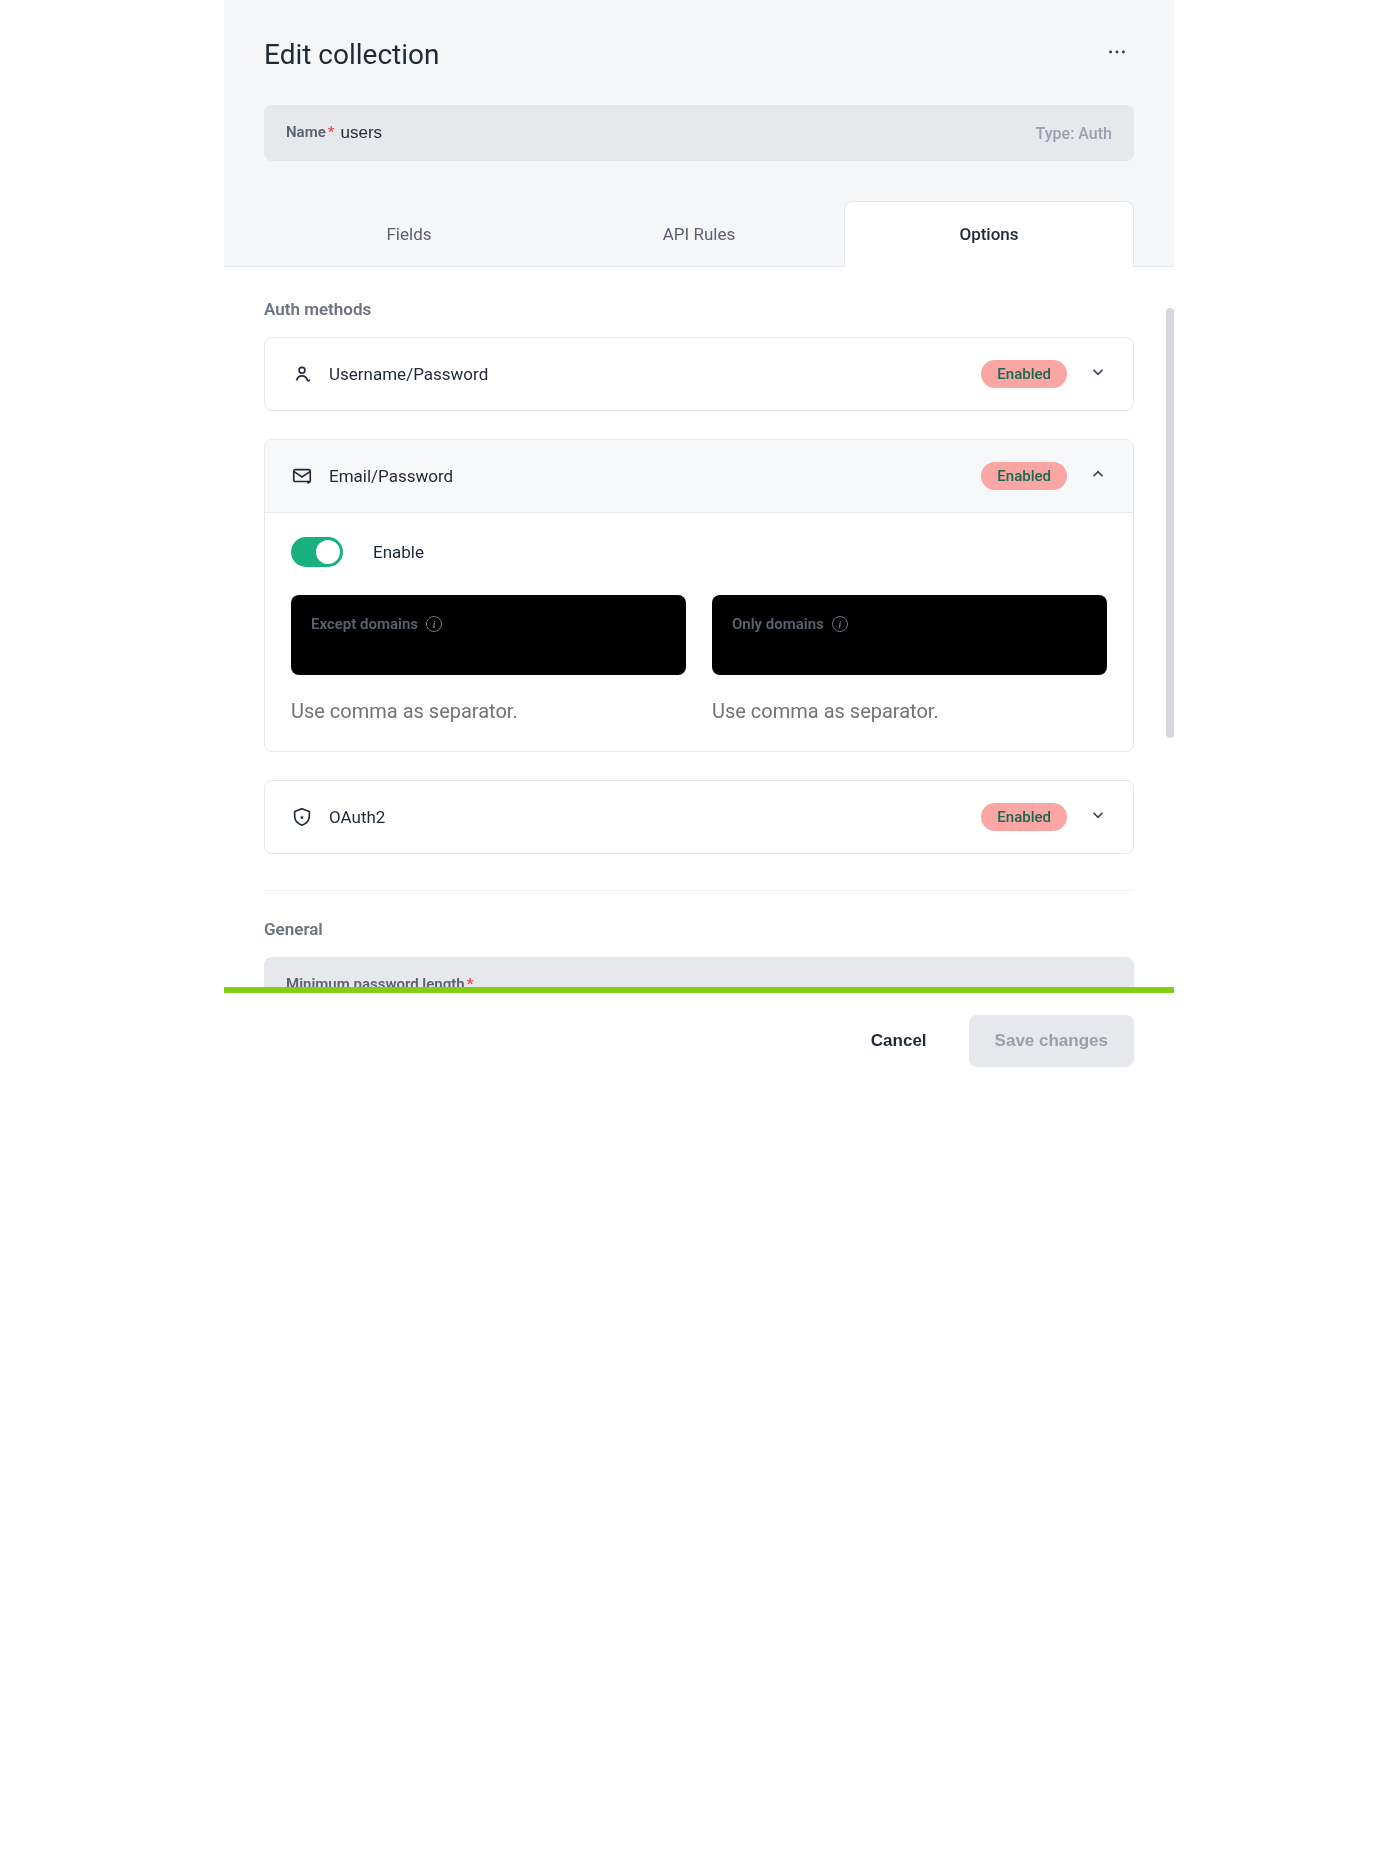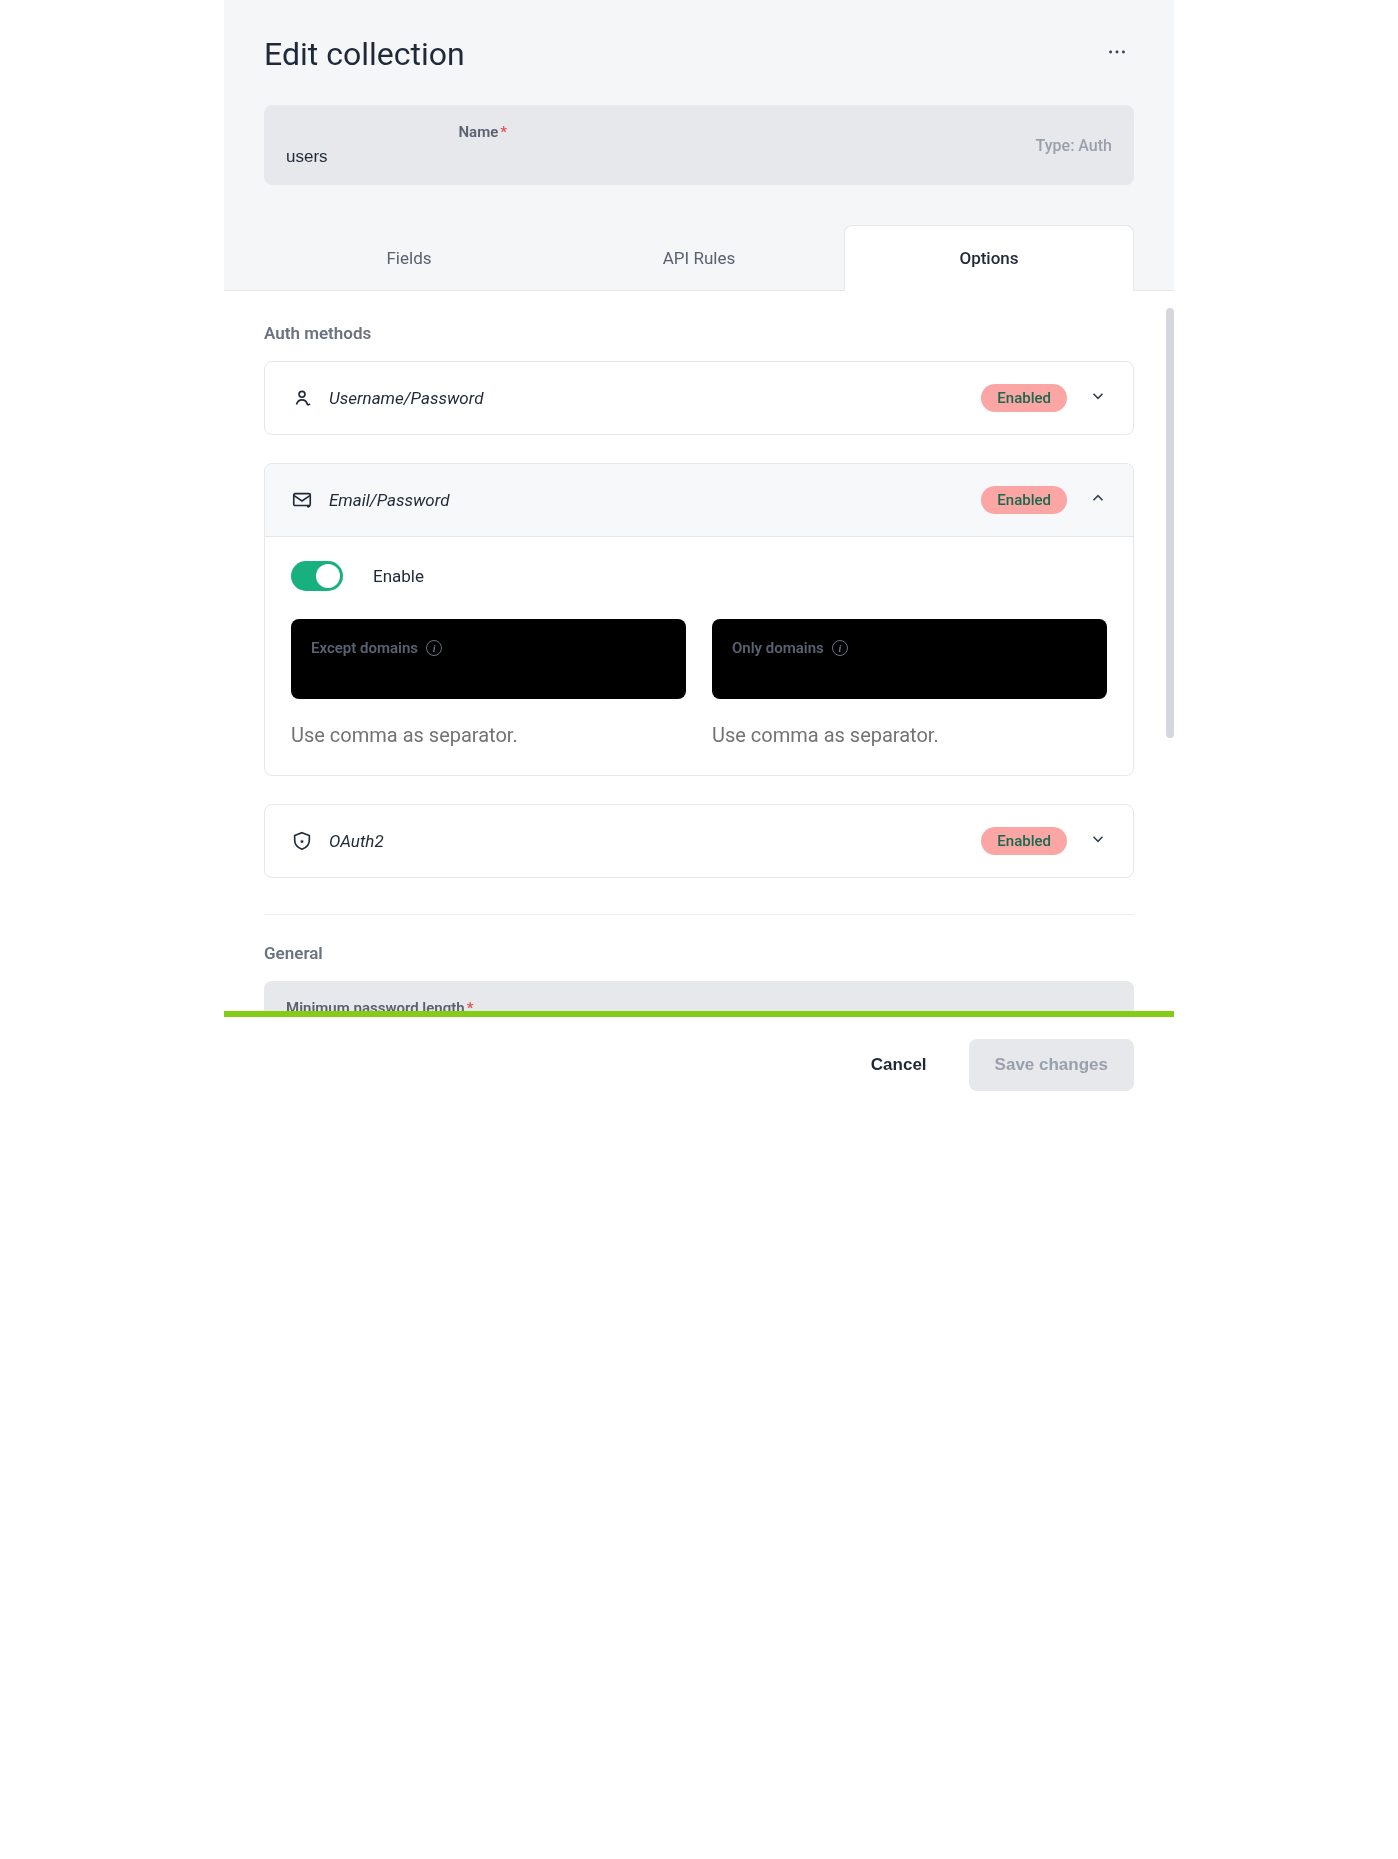--- a/index.html
+++ b/index.html
@@ -20,40 +20,40 @@
     background: #f5f6f8;
     padding: 35px 40px 0 40px;
   }
   .title-row {
     display: flex;
     justify-content: space-between;
     align-items: center;
     margin-bottom: 32px;
   }
   .page-title {
-    font-size: 32px;
+    font-size: 28px;
     font-weight: 400;
     color: #1f2937;
   }
   .more-icon {
     cursor: pointer;
     padding: 6px;
     border-radius: 6px;
     color: #374151;
   }
   .name-field {
     background: #e6e8ec;
     border-radius: 8px;
     padding: 18px 22px 18px 22px;
     display: flex;
     align-items: center;
     justify-content: space-between;
     margin-bottom: 40px;
   }
-  .name-field-left { display: flex; flex-direction: column; gap: 6px; align-items: flex-end; }
+  .name-field-left { display: flex; flex-direction: row; gap: 6px; }
   .name-label {
     font-size: 15px;
     font-weight: 600;
     color: #5a6170;
   }
   .name-label .req { color: #e25353; margin-left: 2px; }
   .name-value {
     font-size: 17px;
     color: #1f2937;
     border: none;
@@ -119,21 +119,20 @@
   .method-card.expanded .method-header {
     background: #f7f8fa;
     border-bottom: 1px solid #e5e7eb;
     border-top-left-radius: 8px;
     border-top-right-radius: 8px;
   }
   .method-left {
     display: flex;
     align-items: center;
     gap: 16px;
-    font-style: italic;
   }
   .method-icon {
     width: 22px;
     height: 22px;
     color: #1f2937;
   }
   .method-name {
     font-size: 17px;
     color: #1f2937;
   }

